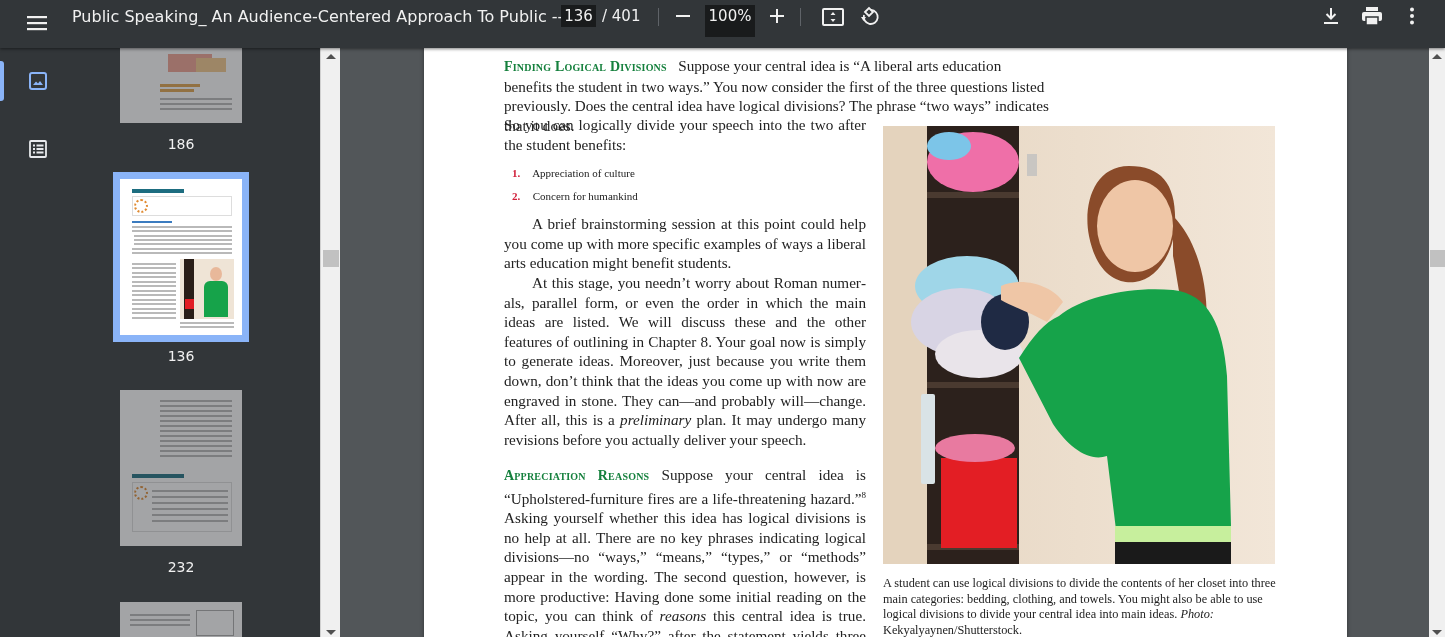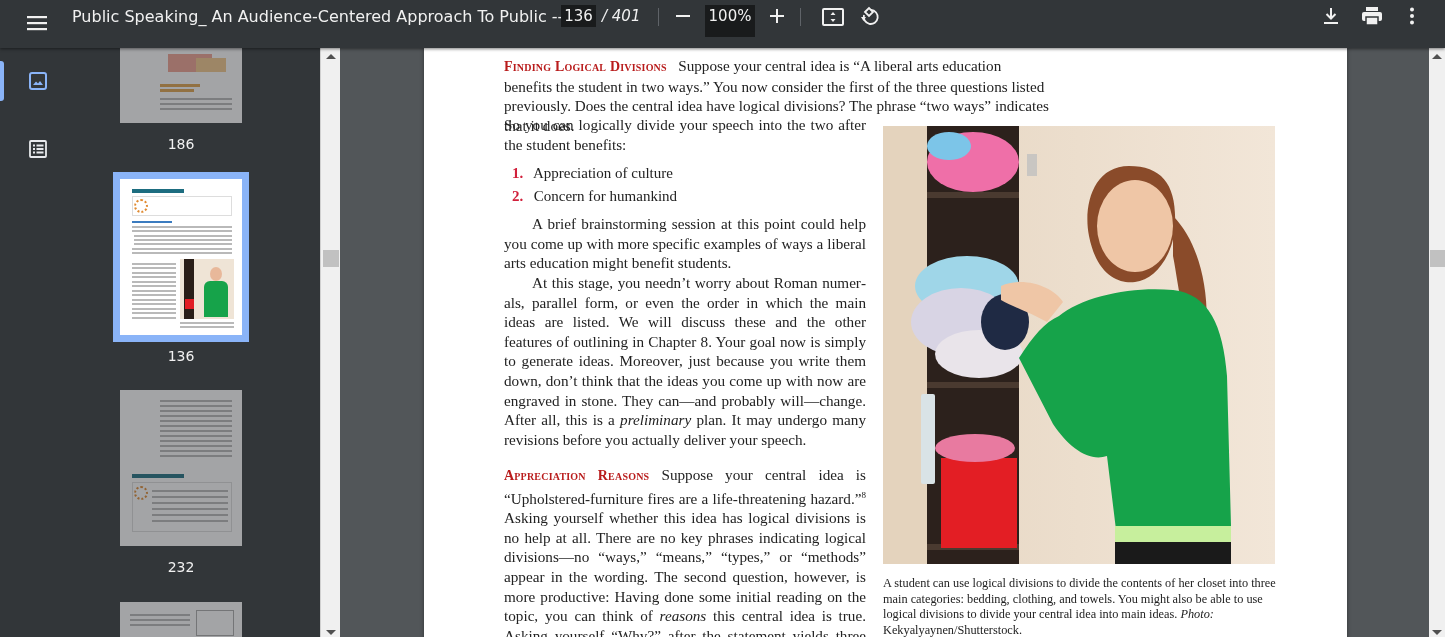--- a/index.html
+++ b/index.html
@@ -5,21 +5,21 @@
   * { box-sizing: border-box; margin: 0; padding: 0; }
   html, body { width: 1445px; height: 637px; overflow: hidden; background: #525659; }
   body { font-family: "Liberation Sans", sans-serif; position: relative; }
 
   
   .toolbar { position: absolute; left: 0; top: 0; width: 1445px; height: 48px; background: #323639; color: #f1f1f1; box-shadow: 0 1px 3px rgba(0,0,0,0.5); z-index: 5; }
   .tb-icon { position: absolute; display: flex; align-items: center; justify-content: center; color: #f1f1f1; cursor: pointer; }
   .menu-btn { left: 22px; top: 8px; width: 30px; height: 30px; }
   .title { position: absolute; left: 72px; top: 7px; font-size: 17px; line-height: 20px; color: #f1f1f1; white-space: nowrap; font-family: "DejaVu Sans", sans-serif; font-size: 16px; }
   .page-input { position: absolute; left: 561px; top: 5px; width: 35px; height: 22px; background: #191b1c; color: #f1f1f1; font-size: 15px; line-height: 22px; text-align: center; font-family: "DejaVu Sans", sans-serif; }
-  .page-total { position: absolute; left: 602px; top: 5px; line-height: 22px; font-size: 15px; color: #f1f1f1; font-family: "DejaVu Sans", sans-serif; font-style: italic; }
+  .page-total { position: absolute; left: 602px; top: 5px; line-height: 22px; font-size: 15px; color: #f1f1f1; font-family: "DejaVu Sans", sans-serif; }
   .sep { position: absolute; top: 8px; width: 1px; height: 18px; background: #5f6368; }
   .zoom-out { left: 670px; top: 3px; width: 26px; height: 26px; }
   .zoom-input { position: absolute; left: 705px; top: 5px; width: 50px; height: 32px; background: #191b1c; color: #f1f1f1; font-size: 15px; line-height: 22px; text-align: center; font-family: "DejaVu Sans", sans-serif; }
   .zoom-in { left: 764px; top: 3px; width: 26px; height: 26px; }
   .fit-btn { left: 818px; top: 3px; width: 30px; height: 28px; }
   .rotate-btn { left: 854px; top: 3px; width: 30px; height: 28px; }
   .download-btn { left: 1318px; top: 3px; width: 26px; height: 26px; }
   .print-btn { left: 1358px; top: 3px; width: 28px; height: 26px; }
   .more-btn { left: 1400px; top: 3px; width: 24px; height: 26px; }
 
@@ -43,22 +43,22 @@
 
   
   .viewer { position: absolute; left: 340px; top: 48px; width: 1085px; height: 589px; background: #525659; }
   .page { position: absolute; left: 84px; top: 0; width: 923px; height: 620px; background: #fff; box-shadow: 0 0 4px rgba(0,0,0,0.4); overflow: hidden; font-family: "Liberation Serif", serif; color: #222; }
   .main-scroll { position: absolute; left: 1429px; top: 48px; width: 16px; height: 589px; background: #f0f0f0; }
   .main-scroll .sb-thumb { left: 1px; top: 202px; width: 15px; }
 
   .para { position: absolute; font-size: 15.2px; line-height: 19.6px; color: #222; }
   .full-para { left: 80px; top: 8px; width: 545px; }
   .col { left: 80px; width: 362px; text-align: justify; }
-  .sc { font-variant: small-caps; color: #b91c1c; font-weight: bold; font-size: 14px; letter-spacing: 0.2px; }
-  .list { position: absolute; left: 88px; top: 114px; font-size: 15px; line-height: 23px; }
+  .sc { font-variant: small-caps; color: #15803d; font-weight: bold; font-size: 14px; letter-spacing: 0.2px; }
+  .list { position: absolute; left: 88px; top: 114px; font-size: 11px; line-height: 23px; }
   .num { color: #d1203b; font-weight: bold; display: inline-block; width: 18px; }
   .indent { display: inline-block; width: 28px; }
   .photo { position: absolute; left: 459px; top: 78px; width: 392px; height: 438px; overflow: hidden; background: #e8d9c6; }
   .caption { position: absolute; left: 459px; top: 528px; width: 400px; font-size: 12.3px; line-height: 15.6px; color: #222; }
 </style>
 </head>
 <body>
 
 <div class="toolbar">
   <div class="tb-icon menu-btn">

